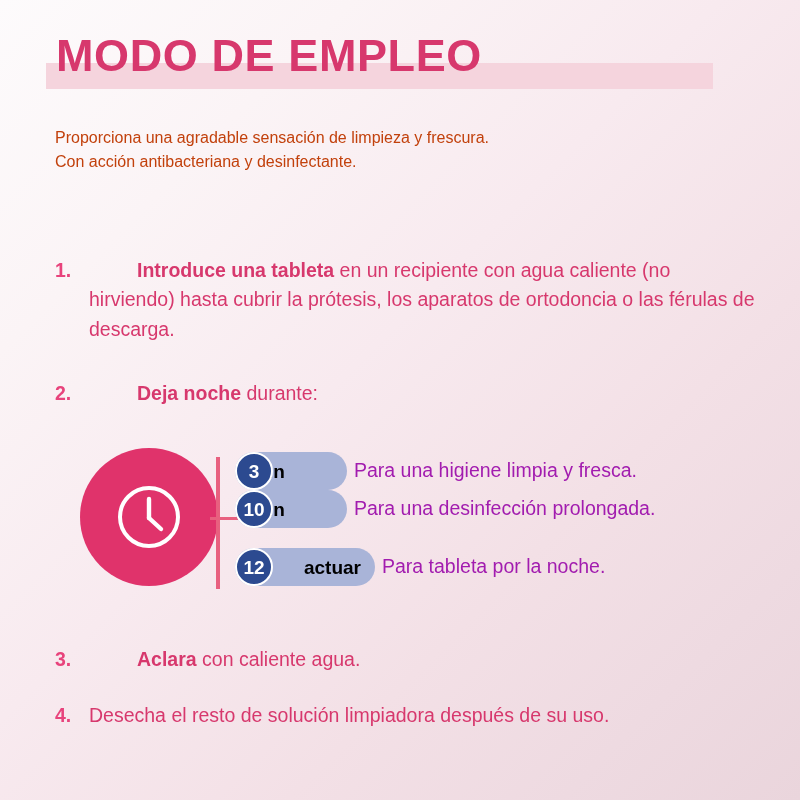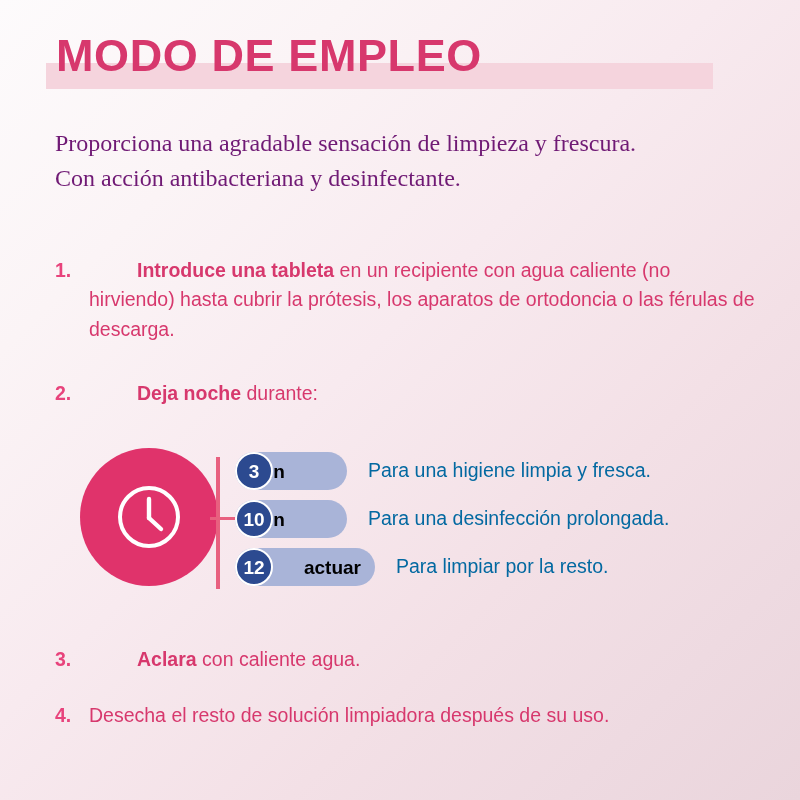--- a/index.html
+++ b/index.html
@@ -55,25 +55,24 @@
     line-height:1.08;
     white-space:nowrap;
   }
 
   
   .subtitle {
     position:absolute;
     left:55px;
     top:126px;
     width:700px;
-    font-size:24px;
+    font-size:16px;
     line-height:1.47;
-    color:#701a75;
+    color:#c2410c;
     font-weight:500;
-    font-family:Liberation Serif, serif;
   }
   .subtitle div { white-space:nowrap; }
 
   
   .step {
     position:absolute;
     display:flex;
     align-items:flex-start;
   }
   .step-num {
@@ -151,21 +150,21 @@
     width:540px;
   }
   .trow {
     position:absolute;
     left:0;
     display:flex;
     align-items:center;
     height:38px;
   }
   #trow0 { top:4px; }
-  #trow1 { top:52px; }
+  #trow1 { top:42px; }
   #trow2 { top:100px; }
 
   .badge {
     position:relative;
     height:38px;
     border-radius:19px;
     background:#a9b4d8;
     display:flex;
     align-items:center;
     flex:0 0 auto;
@@ -191,23 +190,23 @@
     align-items:center;
     justify-content:center;
   }
   .badge-value {
     color:#ffffff;
     font-size:19px;
     font-weight:bold;
     line-height:1;
   }
   .badge-desc {
-    margin-left:21px;
+    margin-left:7px;
     font-size:19.5px;
-    color:#0369a1;
+    color:#a21caf;
     font-weight:500;
     white-space:nowrap;
     line-height:1;
   }
 
   
   .badge.w-min   { min-width:112px; }
   .badge.w-horas { min-width:140px;justify-content:flex-end; }
 </style>
 </head>
@@ -274,21 +273,21 @@
         <div class="badge-desc">Para una desinfección prolongada.</div>
       </div>
 
       <div class="trow" id="trow2">
         <div class="badge w-horas">
           <div class="badge-circle">
             <span class="badge-value">12</span>
           </div>
           <span class="badge-unit">actuar</span>
         </div>
-        <div class="badge-desc">Para limpiar por la resto.</div>
+        <div class="badge-desc">Para tableta por la noche.</div>
       </div>
 
     </div>
   </div>
 
   <div class="step" id="step3">
     <div class="step-num">3.</div>
     <div class="step-body">
       <b>Aclara</b><span> con caliente agua.</span>
     </div>

